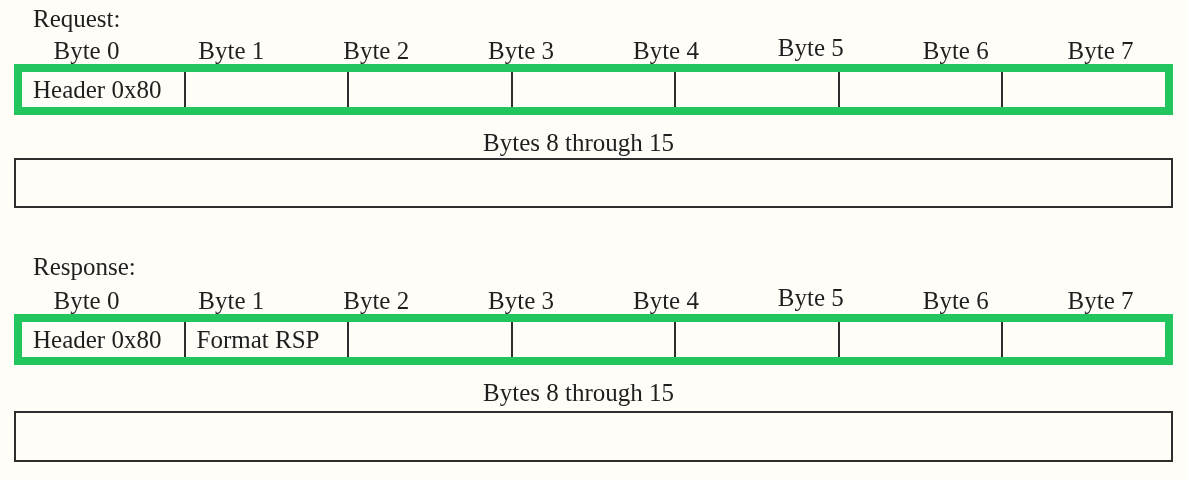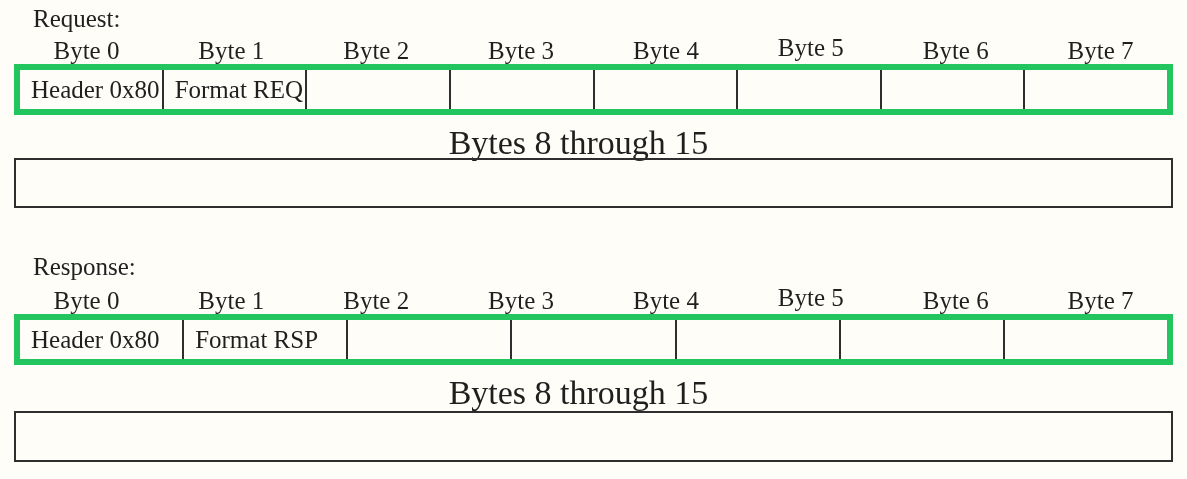--- a/index.html
+++ b/index.html
@@ -34,39 +34,39 @@
     line-height: 25px;
     white-space: nowrap;
   }
   .byte-headers .hcell.raised span { position: relative; top: -3px; }
   .byte-row {
     position: absolute;
     left: 14px;
     width: 1159px;
     height: 51px;
     display: flex;
-    border: 6px solid #22c55e;
+    border: 8px solid #22c55e;
   }
   .byte-row .cell {
     flex: 1 1 0;
     border-right: 2px solid #2e2e2e;
     display: flex;
     align-items: center;
     padding-left: 11px;
     font-size: 25px;
     white-space: nowrap;
     overflow: hidden;
   }
   .byte-row .cell:last-child { border-right: none; }
   .wide-label {
     position: absolute;
     left: 14px;
     width: 1159px;
     text-align: center;
-    font-size: 34px;
+    font-size: 25px;
     line-height: 25px;
     white-space: nowrap;
   }
   .wide-label span { position: relative; left: -15px; }
   .wide-box {
     position: absolute;
     left: 14px;
     width: 1159px;
     border: 2px solid #2e2e2e;
     background: transparent;
@@ -98,21 +98,20 @@
       <div class="hcell"><span>Byte 2</span></div>
       <div class="hcell"><span>Byte 3</span></div>
       <div class="hcell"><span>Byte 4</span></div>
       <div class="hcell raised"><span>Byte 5</span></div>
       <div class="hcell"><span>Byte 6</span></div>
       <div class="hcell"><span>Byte 7</span></div>
     </div>
 
     <div class="byte-row s0-row">
       <div class="cell">Header 0x80</div>
-      <div class="cell">Format REQ</div>
       <div class="cell"></div>
       <div class="cell"></div>
       <div class="cell"></div>
       <div class="cell"></div>
       <div class="cell"></div>
       <div class="cell"></div>
     </div>
 
     <div class="wide-label s0-label"><span>Bytes 8 through 15</span></div>
     <div class="wide-box s0-box"></div>

